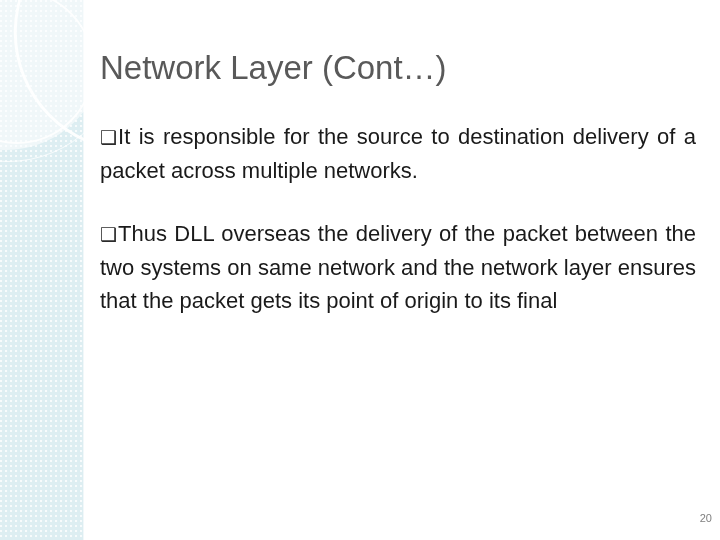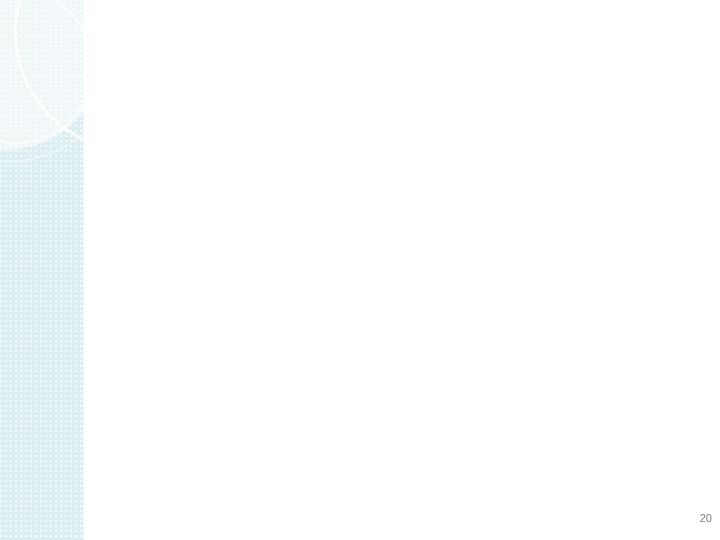--- a/index.html
+++ b/index.html
@@ -160,23 +160,32 @@
 
   <div class="left-band">
     <div class="band-texture"></div>
     <div class="band-circle-1"></div>
     <div class="band-arc"></div>
     <div class="band-circle-2"></div>
     <div class="band-swoosh"></div>
     <div class="band-edge"></div>
   </div>
 
+  <div class="title">
+    <span class="t-main">Network Layer </span><span class="t-cont">(Cont…)</span>
+  </div>
 
   <div class="body">
 
+    <div class="bullet b1">
+      <p><span class="marker">❑</span><span class="text">It is responsible for the source to destination delivery of a packet across multiple networks.</span></p>
+    </div>
 
 
+    <div class="bullet b3">
+      <p><span class="marker">❑</span><span class="text">Thus DLL overseas the delivery of the packet between the two systems on same network and the network layer ensures that the packet gets its point of origin to its final</span></p>
+    </div>
 
   </div>
 
   <div class="page-num">20</div>
 
 </div>
 
 </body></html>

